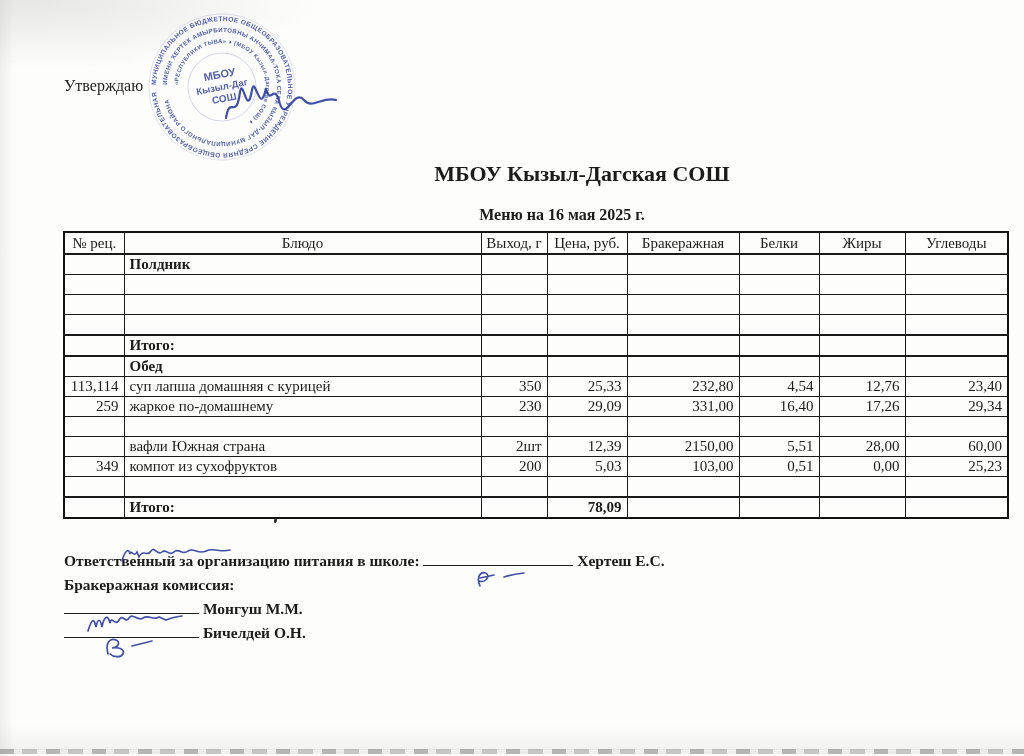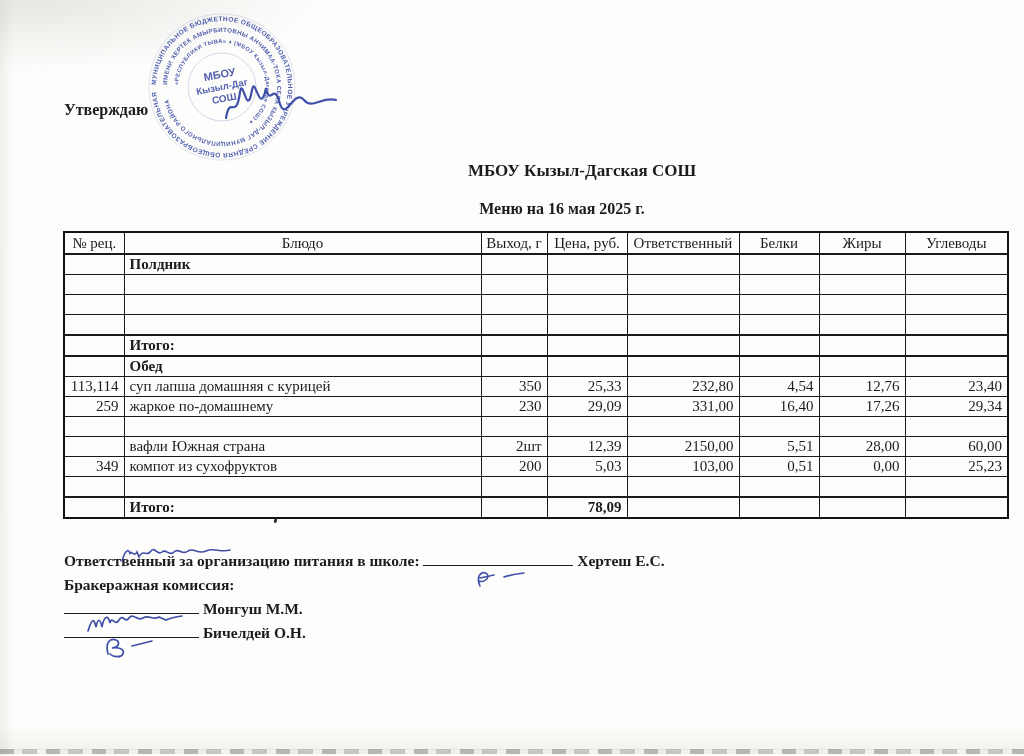--- a/index.html
+++ b/index.html
@@ -35,46 +35,46 @@
       rgba(130,130,125,0.10) 37px 46px);
     filter:blur(0.4px);
   }
   .bottom-smudge{
     position:absolute;left:0;right:0;bottom:6px;height:26px;
     background:linear-gradient(0deg, rgba(160,160,152,0.12), rgba(160,160,152,0));
   }
 
   
   .approve-block{
-    position:absolute;left:64px;top:98px;
-    font-size:16px;font-weight:bold;line-height:23px;
+    position:absolute;left:64px;top:74px;
+    font-size:16px;font-weight:normal;line-height:23px;
     white-space:nowrap;
   }
   .blank-line{
     display:inline-block;
     border-bottom:1.5px solid #1d1d1d;
     height:0.85em;
     vertical-align:baseline;
   }
   .blank-director{width:138px;}
 
   
   .stamp{position:absolute;left:116px;top:8px;width:216px;height:158px;}
   .stamp svg{width:100%;height:100%;}
 
   
   .sig-director{position:absolute;left:220px;top:72px;width:122px;height:58px;}
 
   
   .school-title{
     position:absolute;left:312px;top:161px;width:540px;
-    text-align:center;font-size:17px;font-weight:bold;
+    text-align:center;font-size:22px;font-weight:bold;
   }
   .menu-title{
-    position:absolute;left:312px;top:200px;width:500px;
+    position:absolute;left:312px;top:206px;width:500px;
     text-align:center;font-size:16px;font-weight:bold;
   }
 
   
   .menu-table{
     position:absolute;left:63px;top:231px;
     border-collapse:collapse;table-layout:fixed;
     width:944px;
     border:2.6px solid #121212;
   }
@@ -174,21 +174,21 @@
         <col style="width:80px">
         <col style="width:86px">
         <col style="width:103px">
     </colgroup>
     <thead>
         <tr>
           <th>№ рец.</th>
           <th>Блюдо</th>
           <th>Выход, г</th>
           <th>Цена, руб.</th>
-          <th>Ответственный</th>
+          <th>Бракеражная</th>
           <th>Белки</th>
           <th>Жиры</th>
           <th>Углеводы</th>
         </tr>
       </thead>
     <tbody>
         <tr class="row-section">
           <td class="col-num"></td>
           <td class="col-dish">Полдник</td>
           <td class="col-num"></td>

